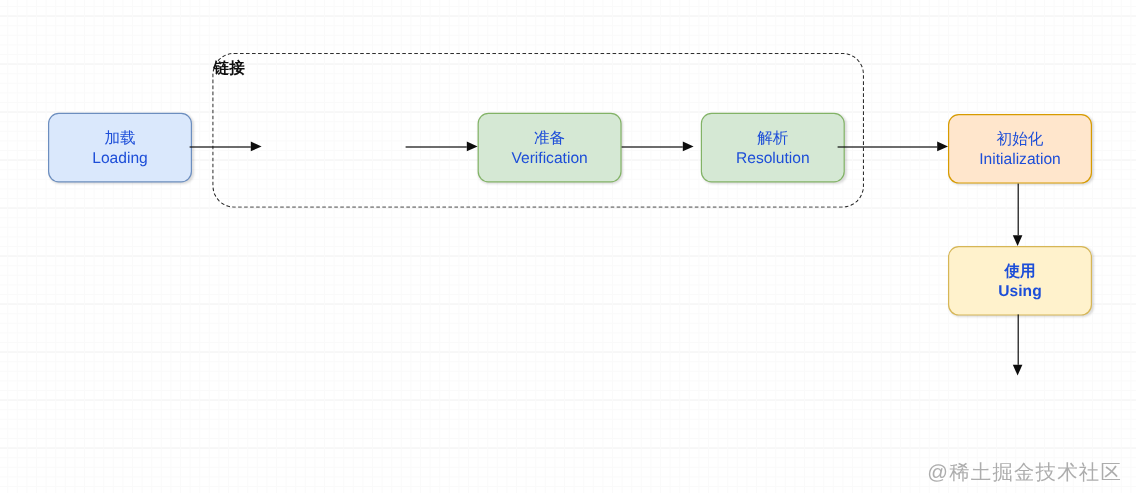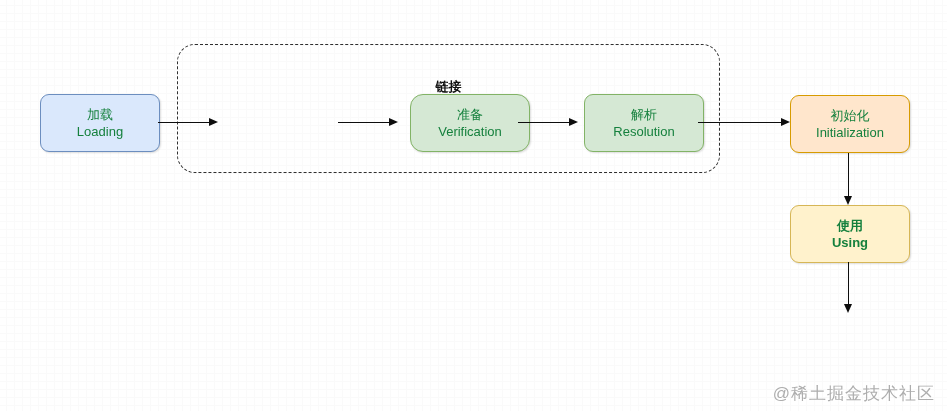--- a/index.html
+++ b/index.html
@@ -29,41 +29,39 @@
     height: 129px;
     border: 1.5px dashed #2f2f2f;
     border-radius: 18px;
     box-sizing: border-box;
   }
   .group-label {
     position: absolute;
     top: 3px;
     left: 0;
     width: 100%;
-    text-align: center;
     font-size: 13px;
     font-weight: bold;
     line-height: 17px;
     color: #111111;
-    margin-top: 30px;
   }
   .node {
     position: absolute;
     width: 120px;
     height: 58px;
     border: 1px solid #888888;
     border-radius: 9px;
     box-sizing: border-box;
     display: flex;
     flex-direction: column;
     align-items: center;
     justify-content: center;
     font-size: 13px;
     line-height: 17px;
-    color: #15803d;
+    color: #1d4ed8;
     text-align: center;
     box-shadow: 1px 1px 2px rgba(0,0,0,0.14);
   }
   .arrow-h {
     position: absolute;
     height: 0;
     border-top: 1.6px solid #0d0d0d;
   }
   .arrow-h .head {
     position: absolute;
@@ -109,21 +107,21 @@
       <div>链接</div>
     </div>
   </div>
 
   <div class="node" style="left: 40px; top: 94px; background-color: rgb(218, 232, 252); border-color: rgb(108, 142, 191);">
     <div>加载</div>
     <div>Loading</div>
   </div>
 
 
-  <div class="node" style="left: 410px; top: 94px; background-color: rgb(213, 232, 212); border-color: rgb(130, 179, 102); border-radius: 13px;">
+  <div class="node" style="left: 398px; top: 94px; background-color: rgb(213, 232, 212); border-color: rgb(130, 179, 102);">
     <div>准备</div>
     <div>Verification</div>
   </div>
 
   <div class="node" style="left: 584px; top: 94px; background-color: rgb(213, 232, 212); border-color: rgb(130, 179, 102);">
     <div>解析</div>
     <div>Resolution</div>
   </div>
 
   <div class="node" style="left: 790px; top: 95px; background-color: rgb(255, 230, 204); border-color: rgb(215, 155, 0); text-align: center;">

